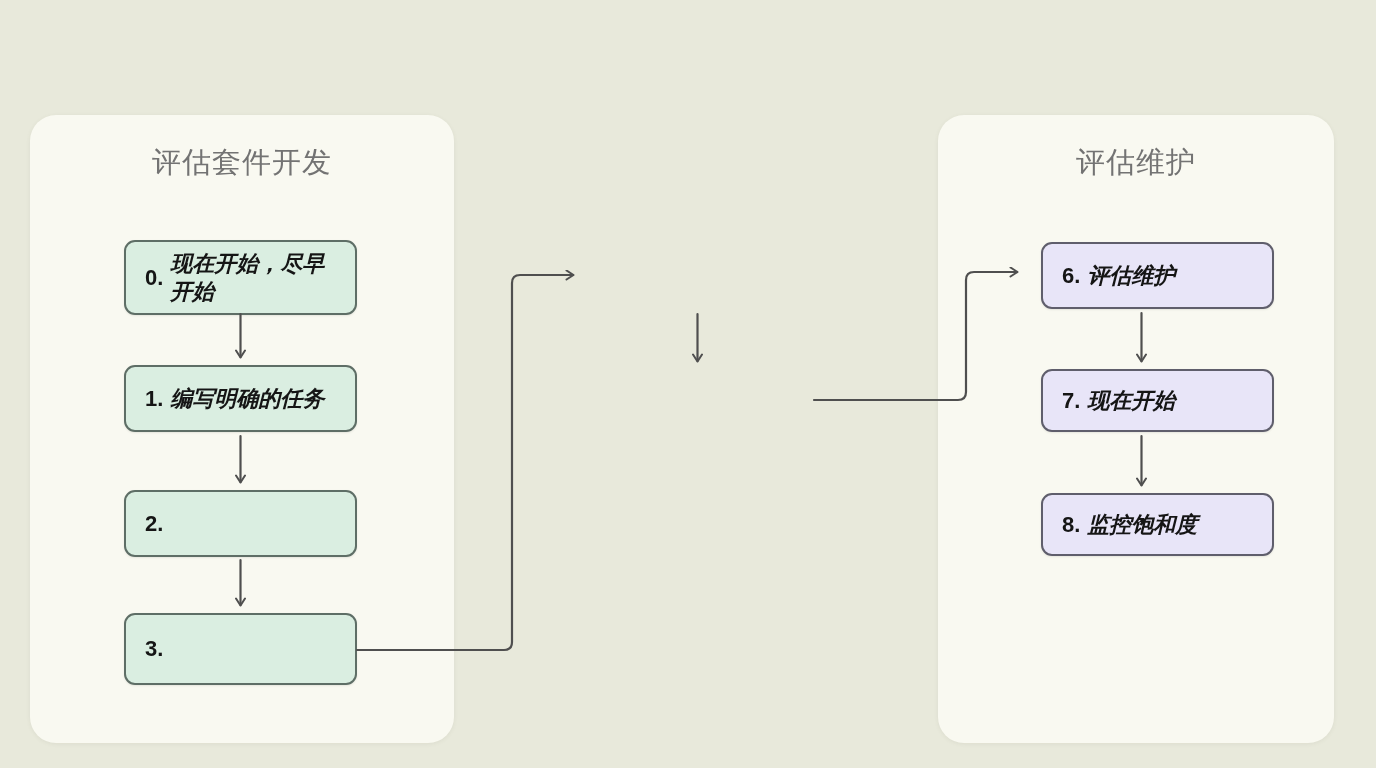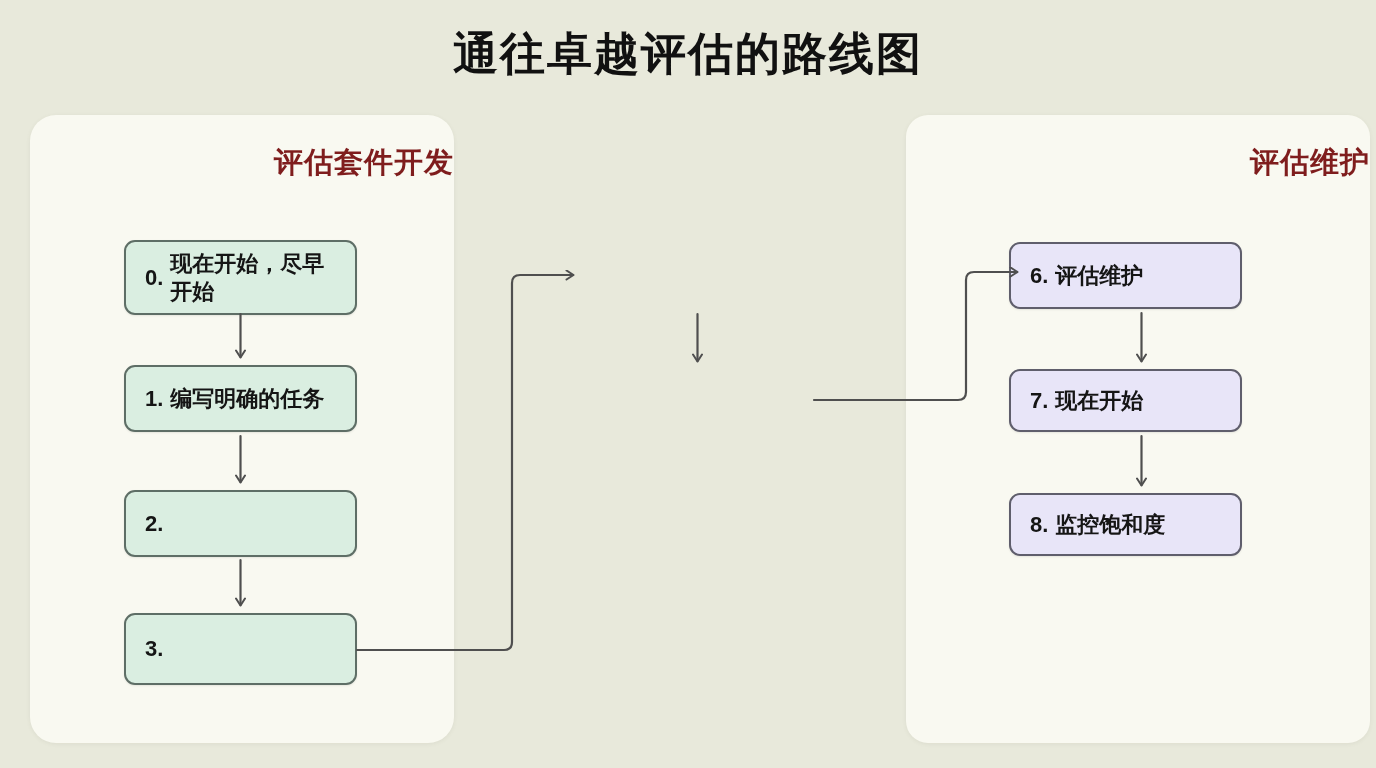--- a/index.html
+++ b/index.html
@@ -28,49 +28,49 @@
   .panel {
     position: absolute;
     top: 115px;
     height: 628px;
     background: #f9f9f1;
     border-radius: 26px;
     box-shadow: 0 1px 4px rgba(90,90,70,0.08);
   }
   .panel-1 { left: 30px;  width: 424px; }
   .panel-2 { left: 471px; width: 434px; }
-  .panel-3 { left: 906px; width: 464px; border-radius: 22px; }
+  .panel-3 { left: 938px; width: 396px; }
   .panel-header {
     position: absolute;
     top: 28px;
     left: 0;
     width: 100%;
-    text-align: right;
+    text-align: center;
     font-size: 29px;
-    font-weight: 700;
+    font-weight: 400;
     letter-spacing: 1px;
-    color: #7f1d1d;
+    color: #737373;
   }
   .flow-box {
     position: absolute;
     width: 233px;
     box-sizing: border-box;
     border-radius: 11px;
     border: 2px solid #5e6e66;
     display: flex;
     align-items: center;
     padding: 8px 8px 8px 19px;
     font-size: 22px;
     font-weight: 800;
     line-height: 1.25;
     color: #151515;
     box-shadow: 0 1px 2px rgba(60,60,50,0.10);
   }
   .flow-box .num { margin-right: 7px; white-space: nowrap; }
-  .flow-box .txt { white-space: pre-line; }
+  .flow-box .txt { white-space: pre-line; font-style: italic; }
   .box-green    { background: #daeee1; border-color: #5e6e66; }
   .box-salmon   { background: #f4c2ad; border-color: #7e6054; }
   .box-lavender { background: #e8e5f8; border-color: #5f5e6c; }
   
   .b0 { left: 94px;  top: 125px; min-height: 70px; }
   .b1 { left: 94px;  top: 250px; min-height: 67px; }
   .b2 { left: 94px;  top: 375px; min-height: 67px; }
   .b3 { left: 94px;  top: 498px; min-height: 72px; }
   
   .b4 { left: 110px; top: 127px; min-height: 68px; }
@@ -85,21 +85,20 @@
     width: 1376px;
     height: 768px;
     pointer-events: none;
   }
 </style>
 </head>
 <body>
 
 <div class="page">
 
-  <div class="page-title">通往卓越评估的路线图</div>
 
   <div class="panel panel-1">
     <div class="panel-header">评估套件开发</div>
     <div class="flow-box box-green b0">
       <span class="num">0.</span>
       <span class="txt">现在开始，尽早
 开始</span>
     </div>
     <div class="flow-box box-green b1">
       <span class="num">1.</span>

